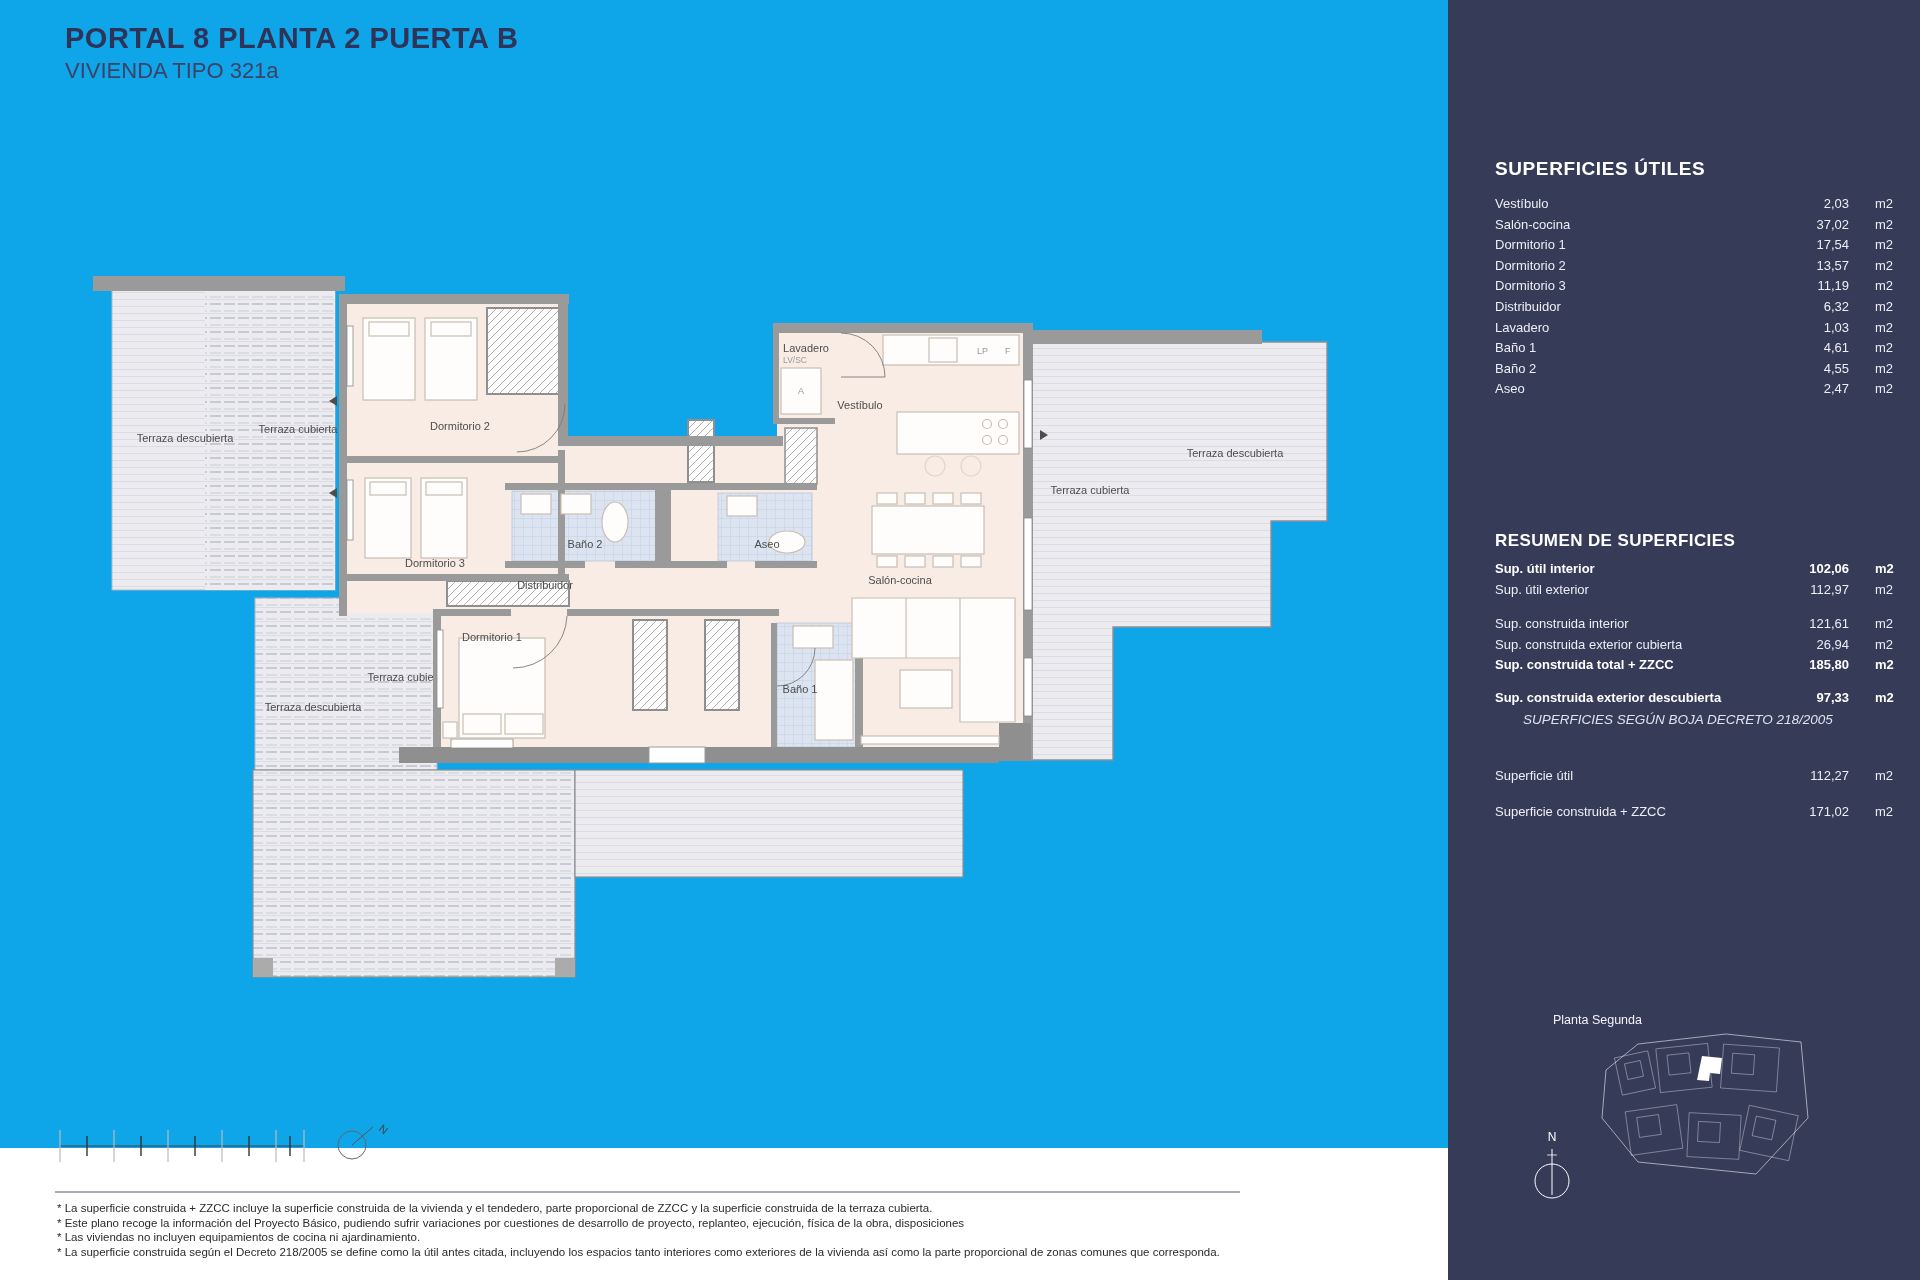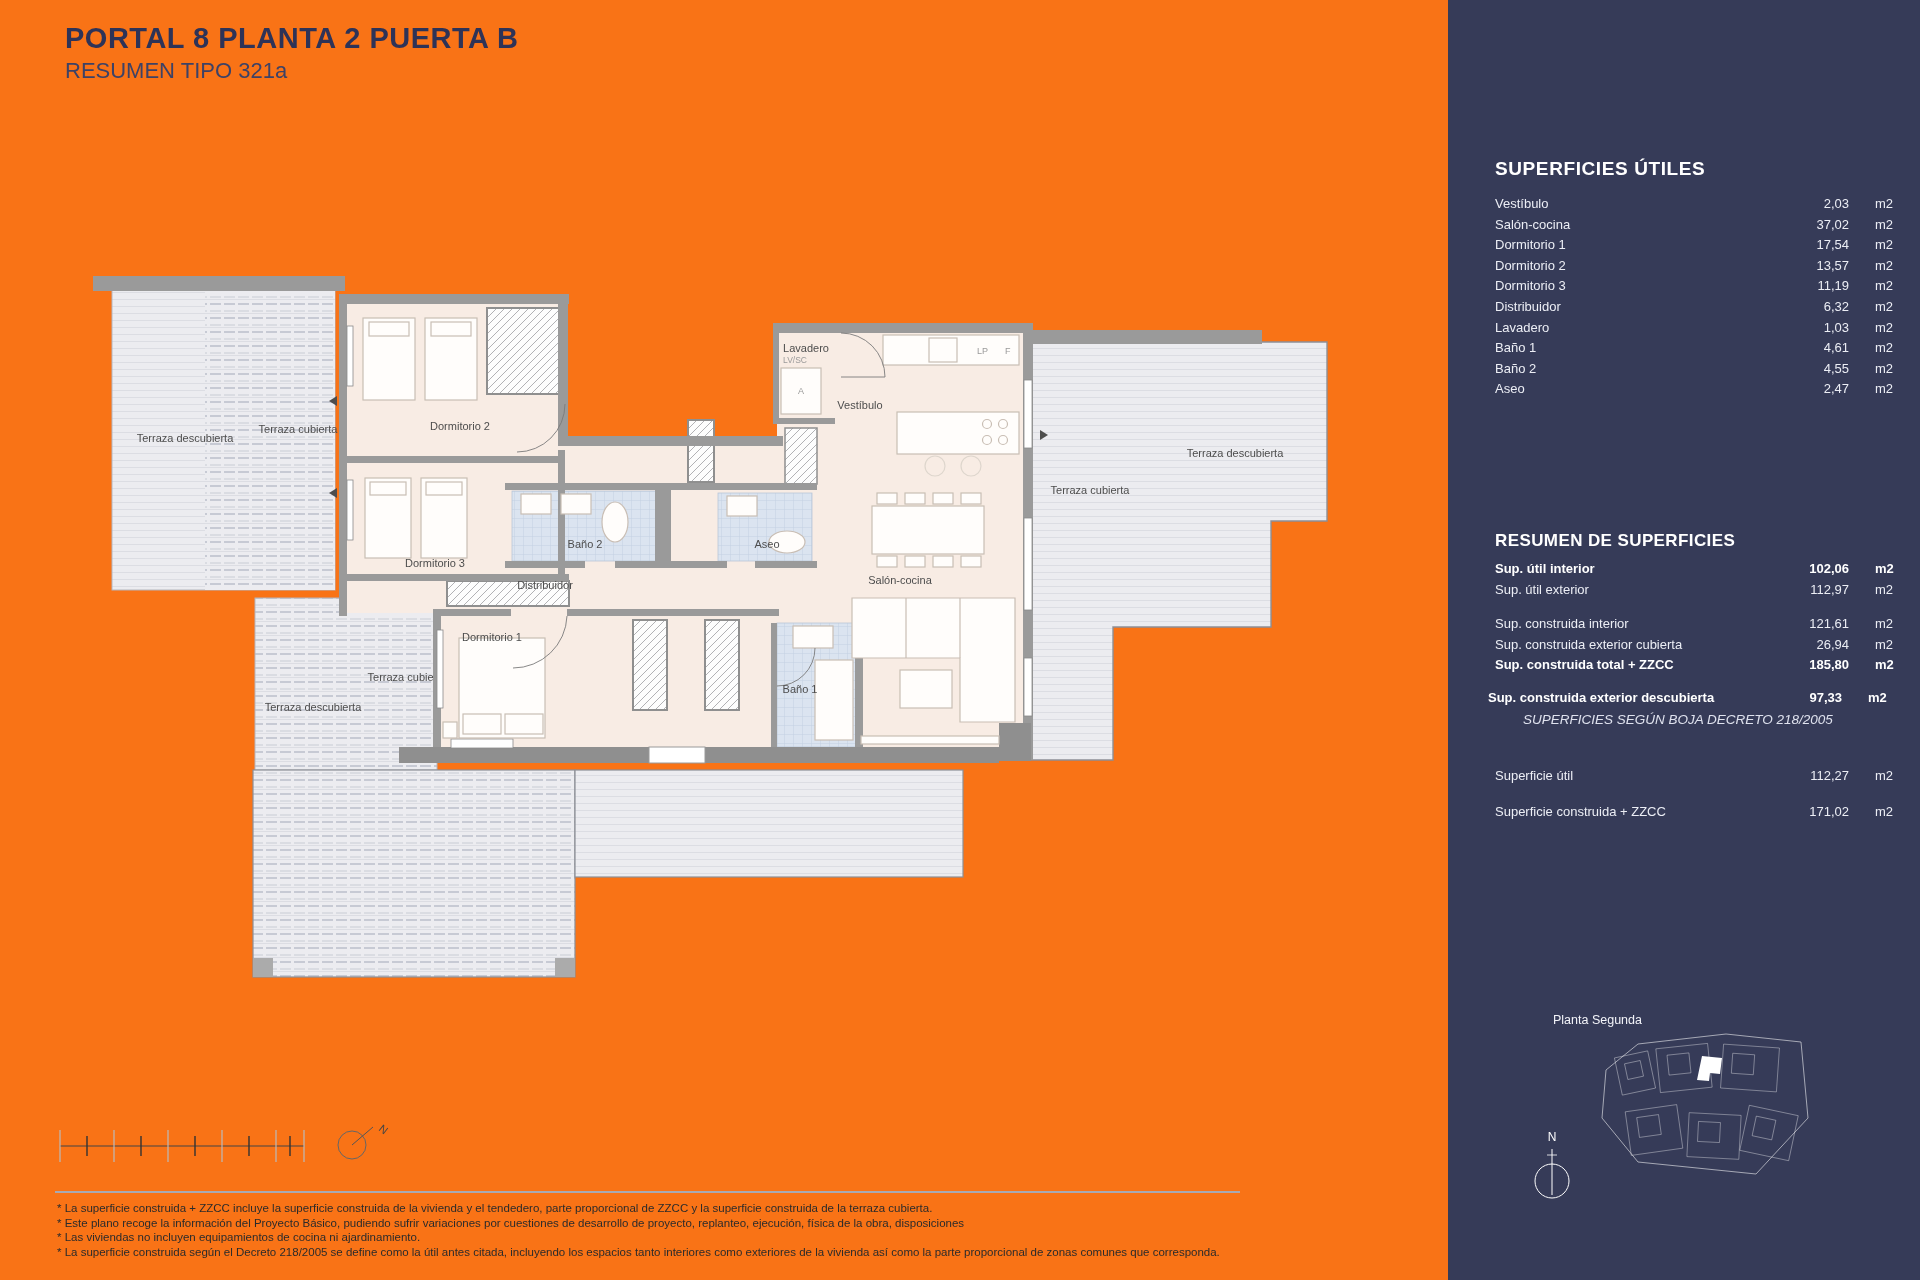--- a/index.html
+++ b/index.html
@@ -1,18 +1,18 @@
 <!DOCTYPE html>
 <html><head>
 <meta charset="utf-8">
 <style>
   * { margin:0; padding:0; box-sizing:border-box; }
   html,body { width:1920px; height:1280px; overflow:hidden; background:#ffffff;
               font-family:"Liberation Sans", sans-serif; }
-  .page { position:relative; width:1920px; height:1280px; background:#f97316;text-decoration:underline; }
+  .page { position:relative; width:1920px; height:1148px; background:#0ea5e9;text-decoration:underline; }
 
   
   .title { position:absolute; left:65px; top:22px; font-size:29px; font-weight:bold;
            color:#2e3357; letter-spacing:.5px; }
   .subtitle { position:absolute; left:65px; top:58px; font-size:22px; color:#3d4266; }
 
   
   .plan { position:absolute; left:55px; top:230px; width:1390px; height:960px; }
 
   
@@ -29,41 +29,41 @@
   .su-title { position:absolute; left:47px; top:158px; font-size:19px; font-weight:bold; letter-spacing:.6px; }
   .su-rows  { position:absolute; left:47px; top:196px; width:390px; }
   .row { display:flex; align-items:baseline; font-size:13px; height:20.6px; color:#eceef5; }
   .row .lbl { flex:1; }
   .row .val { width:58px; text-align:right; }
   .row .unit { width:36px; padding-left:26px; }
   .bold { font-weight:bold; color:#fff; }
   .res-title { position:absolute; left:47px; top:531px; font-size:17px; font-weight:bold; letter-spacing:.4px; }
   .res-g1 { position:absolute; left:47px; top:561px; width:390px; }
   .res-g2 { position:absolute; left:47px; top:616px; width:390px; }
-  .res-g3 { position:absolute; left:40px; top:690px; width:390px; }
+  .res-g3 { position:absolute; left:47px; top:690px; width:390px; }
   .boja-title { position:absolute; left:47px; top:712px; width:390px; font-size:13.5px; font-style:italic; color:#dfe2ee;margin-left:28px; }
   .boja-r1 { position:absolute; left:47px; top:768px; width:390px; }
   .boja-r2 { position:absolute; left:47px; top:804px; width:390px; }
   .siteplan-label { position:absolute; left:105px; top:1013px; font-size:12.5px; color:#f2f3f8; }
   .siteplan { position:absolute; left:128px; top:1022px; width:250px; height:185px; }
   .side-compass { position:absolute; left:78px; top:1125px; width:60px; height:85px; }
   .side-compass text { font-size:12px; fill:#fff; }
 
   text { font-family:"Liberation Sans", sans-serif; }
   .rlab { font-size:11px; fill:#4d4d4d; }
   .rlab-s { font-size:8.5px; fill:#9a9a9a; }
   .app { font-size:9px; fill:#9a9a9a; }
 </style>
 </head>
 <body>
 
 <div class="page">
 
   <div class="title">PORTAL 8  PLANTA 2 PUERTA B</div>
-  <div class="subtitle">RESUMEN TIPO 321a</div>
+  <div class="subtitle">VIVIENDA TIPO 321a</div>
 
   <svg class="plan" viewBox="0 0 1390 960">
     <defs>
       <pattern id="hl" width="10" height="7" patternUnits="userSpaceOnUse">
         <rect width="10" height="7" fill="#ececf0"></rect>
         <line x1="0" y1="6.5" x2="10" y2="6.5" stroke="#dcdde3" stroke-width="1"></line>
       </pattern>
       <pattern id="deck" width="28" height="14" patternUnits="userSpaceOnUse">
         <rect width="28" height="14" fill="#ececf0"></rect>
         <line x1="0" y1="13.5" x2="28" y2="13.5" stroke="#dcdde3" stroke-width="1"></line>

